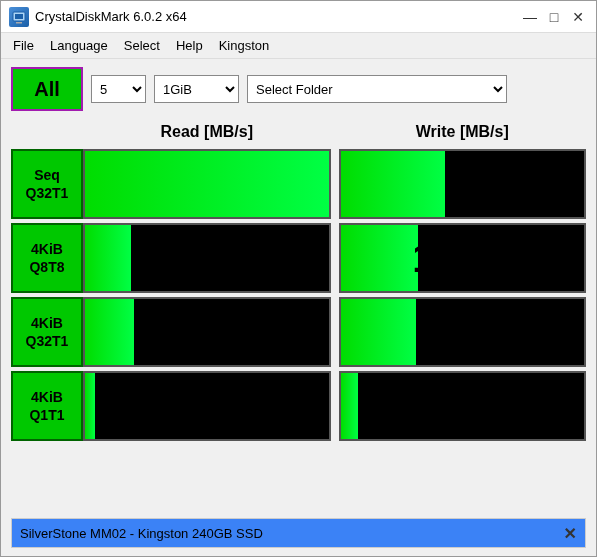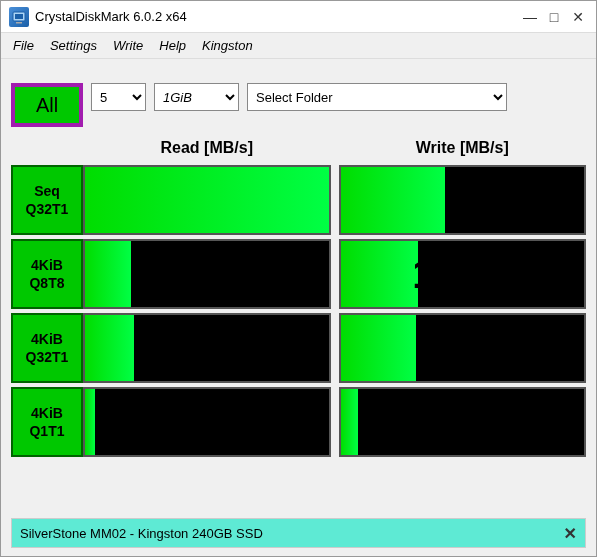--- a/index.html
+++ b/index.html
@@ -71,79 +71,77 @@
       background: none;
       border: none;
     }
 
     .menubar {
       display: flex;
       gap: 0;
       padding: 2px 4px;
       background: #f0f0f0;
       border-bottom: 1px solid #ddd;
-      font-style: italic;
     }
 
     .menu-item {
       padding: 3px 8px;
       font-size: 13px;
       color: #000;
       cursor: pointer;
     }
 
     .toolbar {
       display: flex;
       align-items: center;
       padding: 8px 10px;
       gap: 8px;
       background: #f0f0f0;
     }
 
     .all-btn {
       background: #00c800;
       color: #000;
-      font-weight: normal;
+      font-weight: bold;
       font-size: 20px;
-      border: 4px solid #a21caf;
+      border: 2px solid #a21caf;
       width: 72px;
       height: 44px;
       cursor: pointer;
       display: flex;
       align-items: center;
       justify-content: center;
-      margin-top: 16px;
     }
 
     .toolbar-select {
       height: 28px;
       font-size: 13px;
       border: 1px solid #888;
       background: white;
       padding: 0 4px;
       cursor: pointer;
     }
 
     .select-count { width: 55px; }
-    .select-size { width: 85px; font-style: italic; }
+    .select-size { width: 85px; }
     .select-folder { width: 260px; }
 
     .main-content {
       flex: 1;
       padding: 0 10px 8px 10px;
       display: flex;
       flex-direction: column;
     }
 
     .status-bar {
       display: flex;
       align-items: center;
       justify-content: space-between;
       padding: 4px 8px;
-      background: #5eead4;
+      background: #3b82f6;
       border: 1px solid #ccc;
       margin: 0 10px 8px 10px;
       height: 30px;
     }
 
     .status-text {
       font-size: 13px;
       color: #000;
     }
 
@@ -228,22 +226,22 @@
     </div>
     <div class="titlebar-controls">
       <button class="titlebar-btn">—</button>
       <button class="titlebar-btn">□</button>
       <button class="titlebar-btn close">✕</button>
     </div>
   </div>
 
   <div class="menubar">
     <div class="menu-item">File</div>
-    <div class="menu-item">Settings</div>
-    <div class="menu-item">Write</div>
+    <div class="menu-item">Language</div>
+    <div class="menu-item">Select</div>
     <div class="menu-item">Help</div>
     <div class="menu-item">Kingston</div>
   </div>
 
   <div class="toolbar">
     <button class="all-btn">All</button>
     <select class="toolbar-select select-count">
       <option>1</option>
       <option>3</option>
       <option selected="">5</option>

